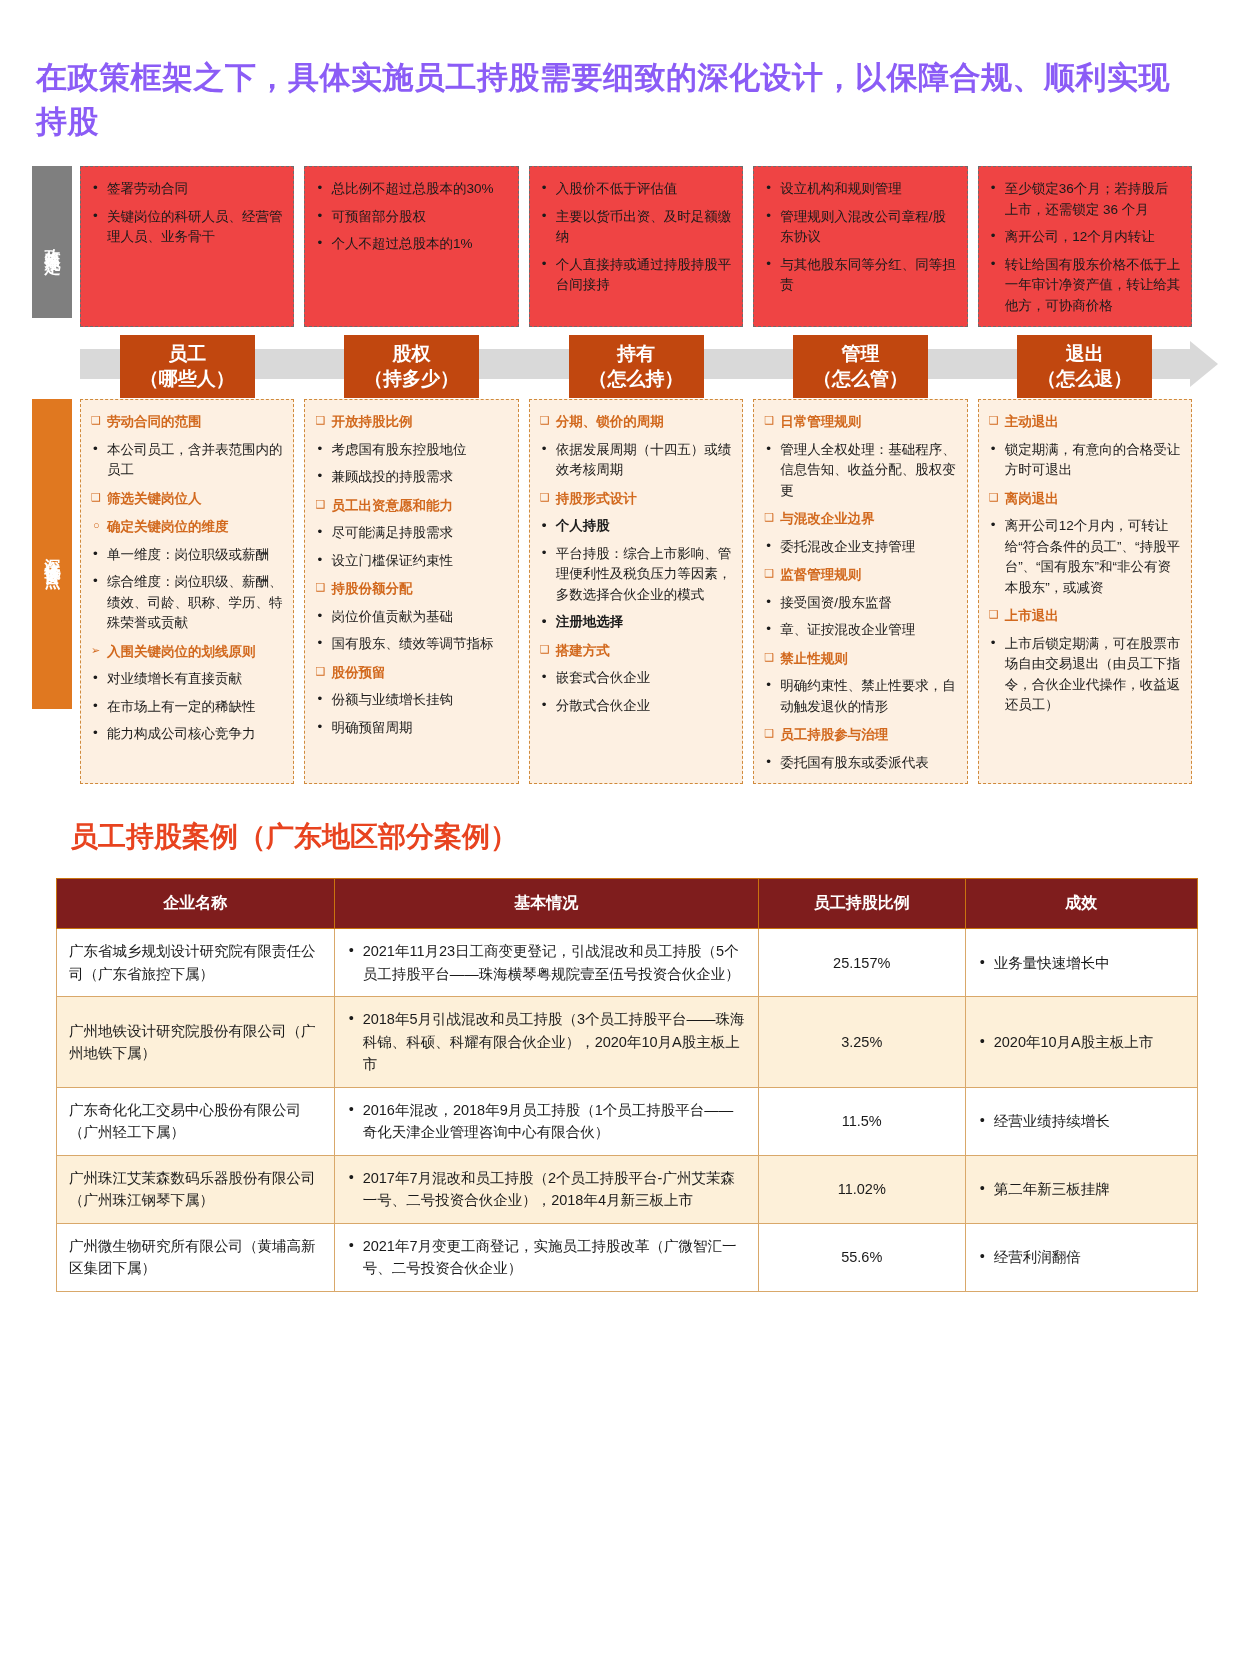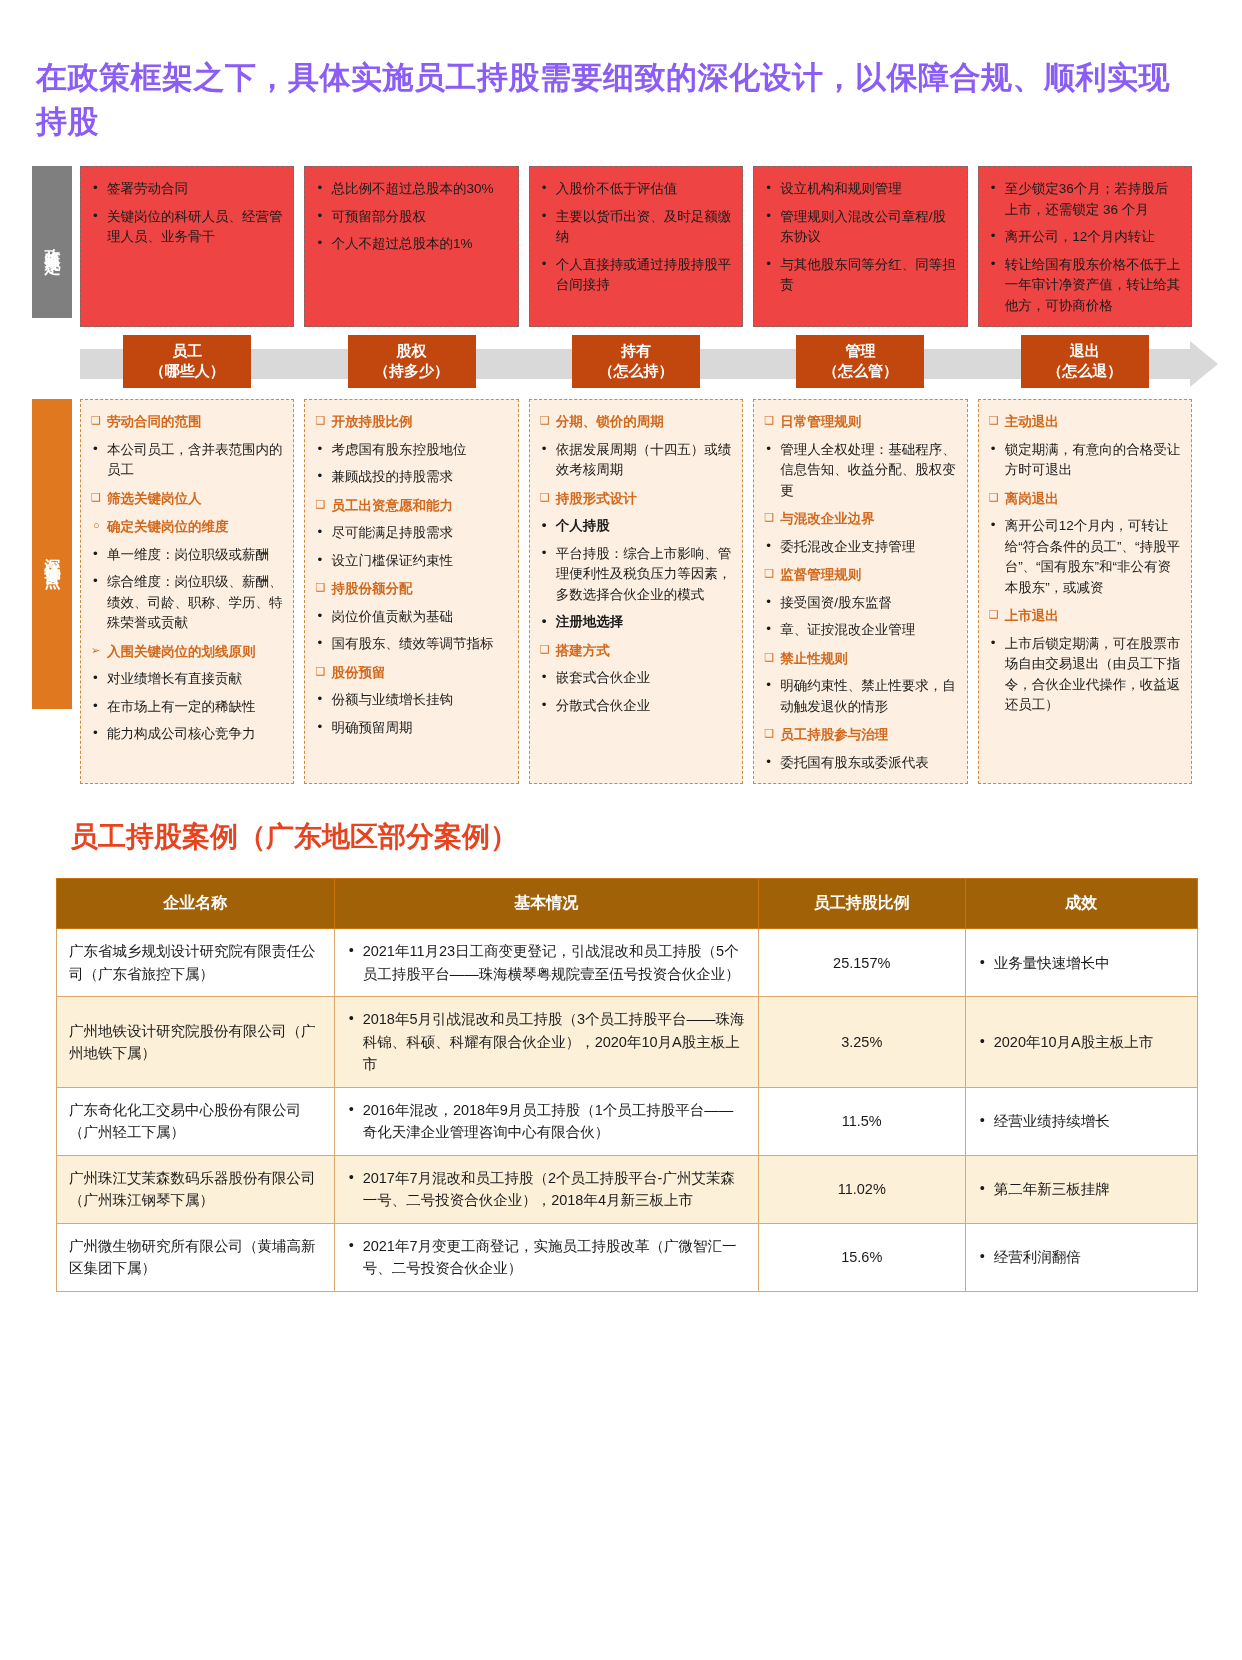--- a/index.html
+++ b/index.html
@@ -102,21 +102,21 @@
   .band-cells {
     position: absolute; left: 0; top: 0;
     width: 1112px;
     display: flex; gap: 10px;
   }
   .band-cell { flex: 1 1 0; display: flex; justify-content: center; }
   .chip {
     background: #c1470f;
     color: #fff;
     font-weight: bold;
-    font-size: 15px;
+    font-size: 19px;
     line-height: 1.32;
     text-align: center;
     padding: 6px 20px 7px 20px;
     min-width: 128px;
   }
 
   
   .sec-title {
     color: #e8431f;
     font-size: 28px;
@@ -126,21 +126,21 @@
 
   
   table.cases {
     border-collapse: collapse;
     width: 1142px;
     margin-left: 28px;
     font-size: 14.5px;
     color: #1a1a1a;
   }
   table.cases th {
-    background: #a16207;
+    background: #7f1d1d;
     color: #fff;
     font-size: 16px;
     font-weight: bold;
     padding: 14px 6px;
     border: 1px solid #c9740f;
   }
   table.cases td {
     border: 1px solid #d9a86a;
     padding: 11px 12px;
     vertical-align: middle;
@@ -370,21 +370,21 @@
         <td class="c-ratio">11.02%</td>
         <td class="c-eff">
             <span class="li-dot">第二年新三板挂牌</span>
           </td>
       </tr>
       <tr>
         <td class="c-name">广州微生物研究所有限公司（黄埔高新区集团下属）</td>
         <td class="c-desc">
             <span class="li-dot">2021年7月变更工商登记，实施员工持股改革（广微智汇一号、二号投资合伙企业）</span>
           </td>
-        <td class="c-ratio">15.6%</td>
+        <td class="c-ratio">55.6%</td>
         <td class="c-eff">
             <span class="li-dot">经营利润翻倍</span>
           </td>
       </tr>
     </tbody>
   </table>
 
 </div>
 
 </body></html>

